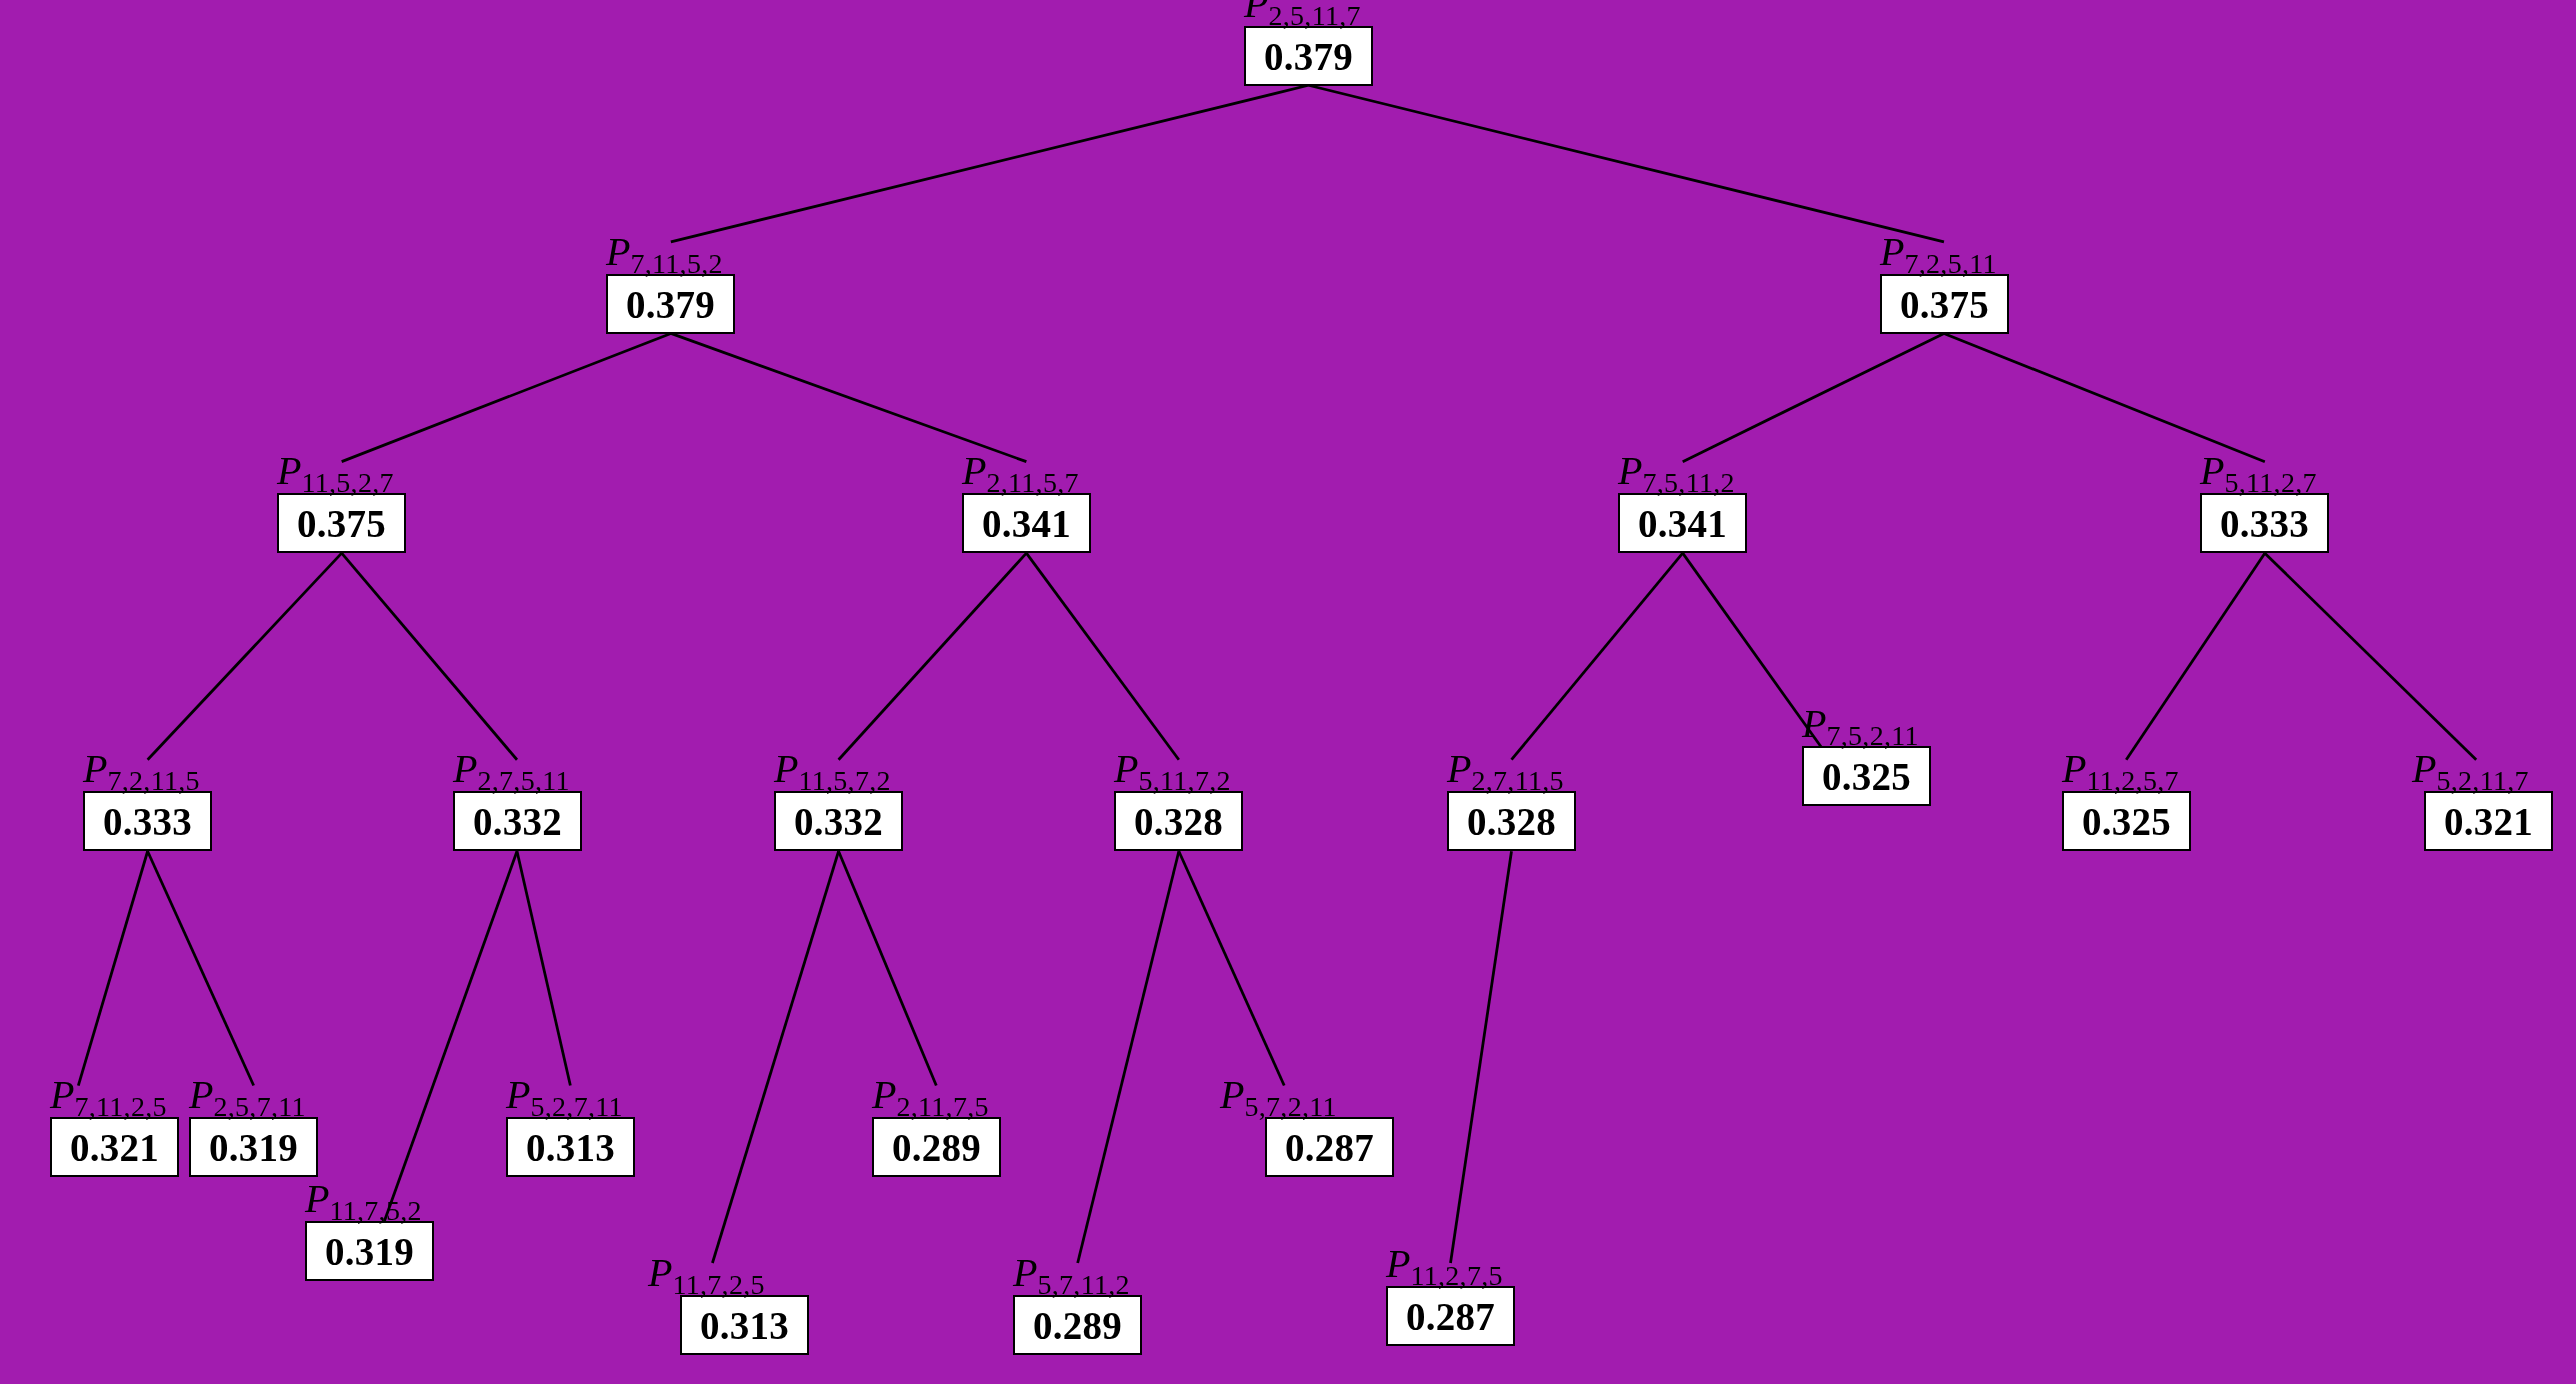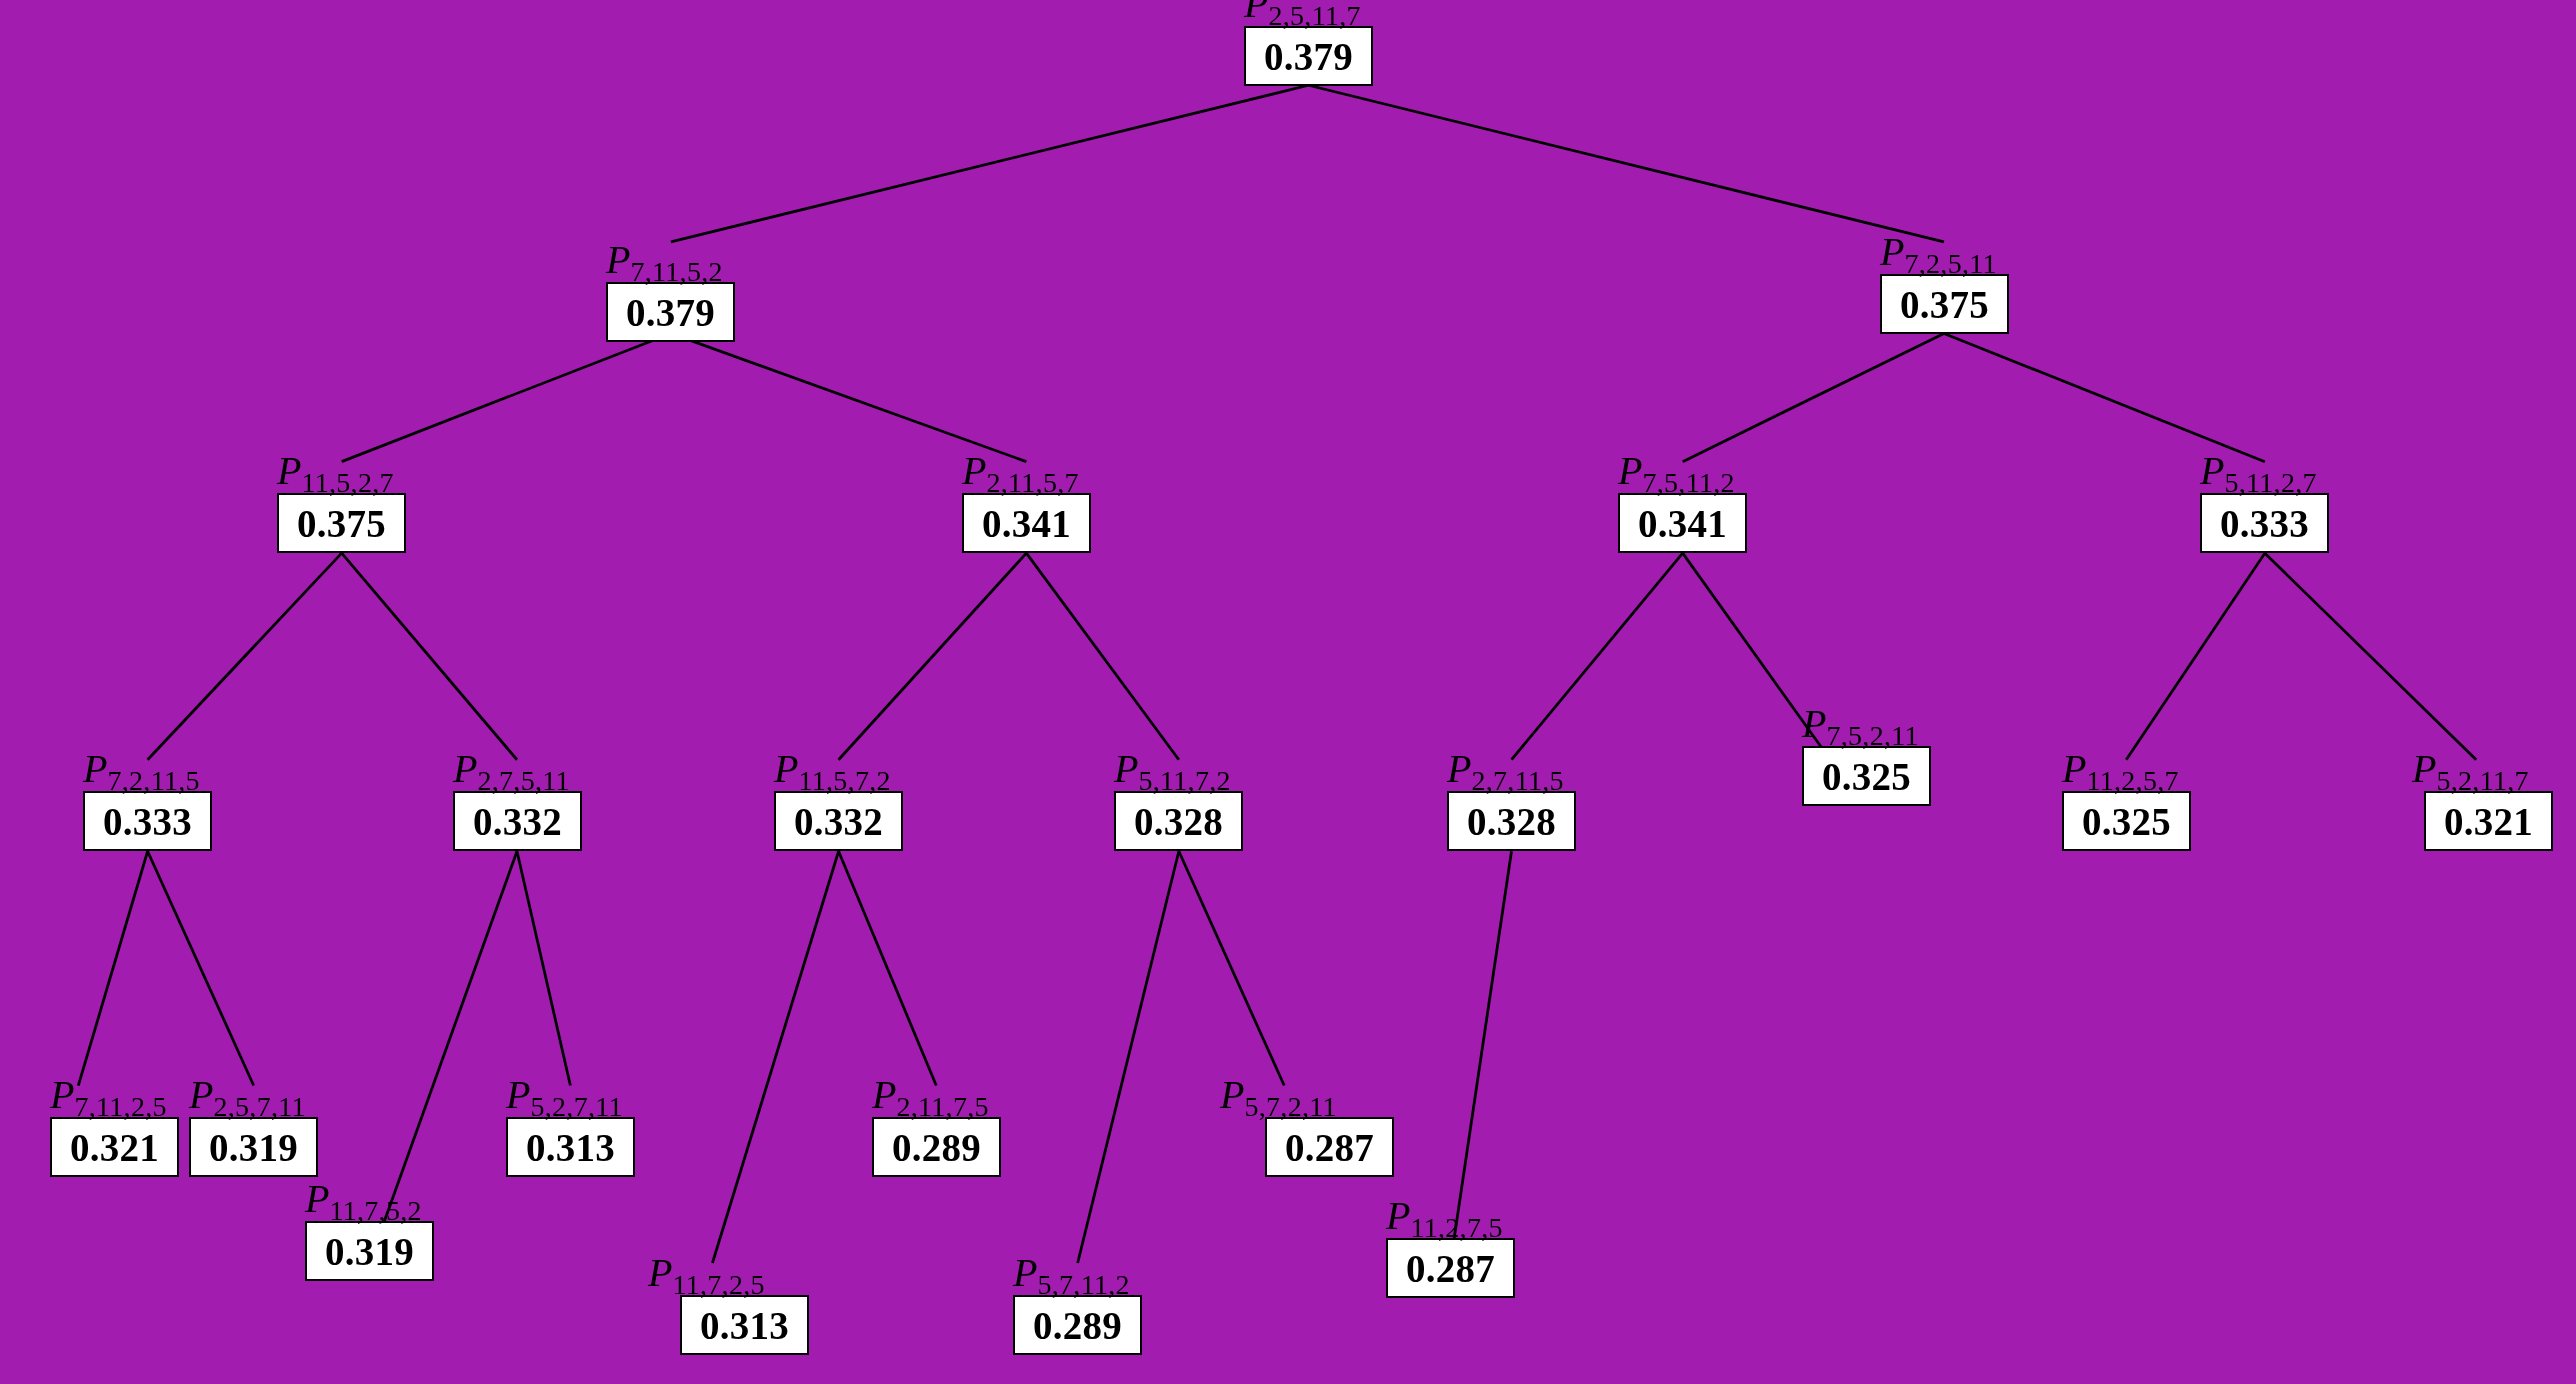--- a/index.html
+++ b/index.html
@@ -42,21 +42,21 @@
       <line x1="1210" y1="1228" x2="1028" y2="1822" stroke="#000000" stroke-width="4"></line>
       <line x1="1210" y1="1228" x2="1351" y2="1566" stroke="#000000" stroke-width="4"></line>
       <line x1="1701" y1="1228" x2="1555" y2="1822" stroke="#000000" stroke-width="4"></line>
       <line x1="1701" y1="1228" x2="1853" y2="1566" stroke="#000000" stroke-width="4"></line>
       <line x1="2181" y1="1228" x2="2093" y2="1822" stroke="#000000" stroke-width="4"></line>
     </svg>
 <div class="node" style="left: 1244px; top: 26px; width: 129px; height: 60px;">
       <div class="nlabel"><span>P</span><span class="sub">2,5,11,7</span></div>
       <div class="nbox" style="width: 129px; height: 60px; border-color: rgb(0, 0, 0);">0.379</div>
     </div>
-    <div class="node" style="left: 606px; top: 274px; width: 129px; height: 60px; margin-top: 8px;">
+    <div class="node" style="left: 606px; top: 274px; width: 129px; height: 60px;">
       <div class="nlabel"><span>P</span><span class="sub">7,11,5,2</span></div>
       <div class="nbox" style="width: 129px; height: 60px; border-color: rgb(0, 0, 0);">0.379</div>
     </div>
     <div class="node" style="left: 1880px; top: 274px; width: 129px; height: 60px;">
       <div class="nlabel"><span>P</span><span class="sub">7,2,5,11</span></div>
       <div class="nbox" style="width: 129px; height: 60px; border-color: rgb(0, 0, 0);">0.375</div>
     </div>
     <div class="node" style="left: 277px; top: 493px; width: 129px; height: 60px;">
       <div class="nlabel"><span>P</span><span class="sub">11,5,2,7</span></div>
       <div class="nbox" style="width: 129px; height: 60px; border-color: rgb(0, 0, 0);">0.375</div>
@@ -130,18 +130,18 @@
       <div class="nbox" style="width: 129px; height: 60px; border-color: rgb(0, 0, 0);">0.319</div>
     </div>
     <div class="node" style="left: 648px; top: 1295px; width: 129px; height: 60px; padding-left: 32px;">
       <div class="nlabel"><span>P</span><span class="sub">11,7,2,5</span></div>
       <div class="nbox" style="width: 129px; height: 60px; border-color: rgb(0, 0, 0);">0.313</div>
     </div>
     <div class="node" style="left: 1013px; top: 1295px; width: 129px; height: 60px;">
       <div class="nlabel"><span>P</span><span class="sub">5,7,11,2</span></div>
       <div class="nbox" style="width: 129px; height: 60px; border-color: rgb(0, 0, 0);">0.289</div>
     </div>
-    <div class="node" style="left: 1386px; top: 1238px; width: 129px; height: 60px;">
+    <div class="node" style="left: 1386px; top: 1286px; width: 129px; height: 60px;">
       <div class="nlabel"><span>P</span><span class="sub">11,2,7,5</span></div>
       <div class="nbox" style="width: 129px; height: 60px; border-color: rgb(0, 0, 0);">0.287</div>
     </div>
   </div>
 
 
 </body></html>

